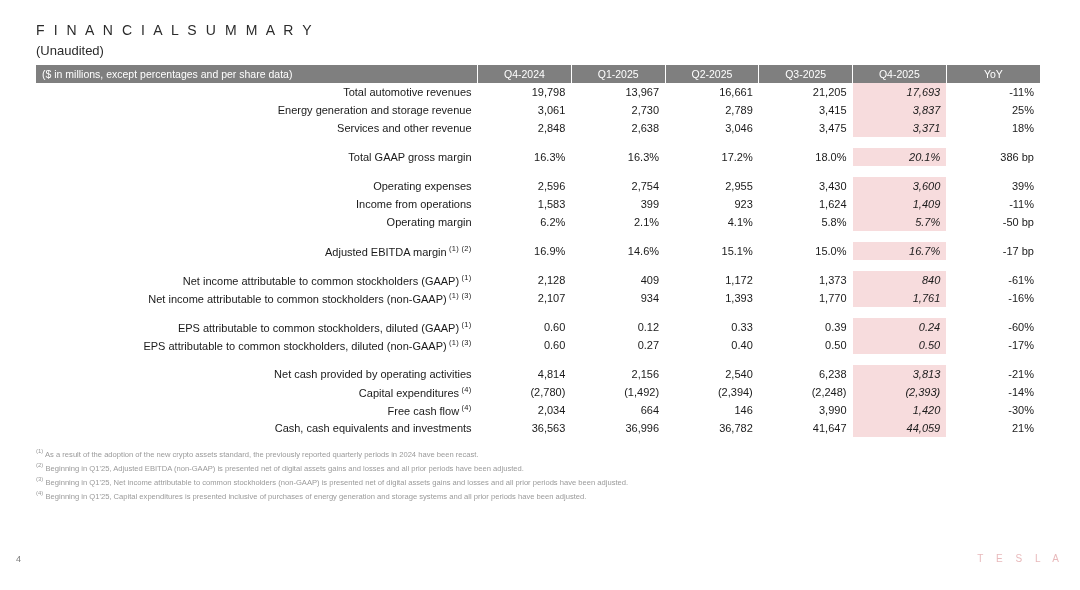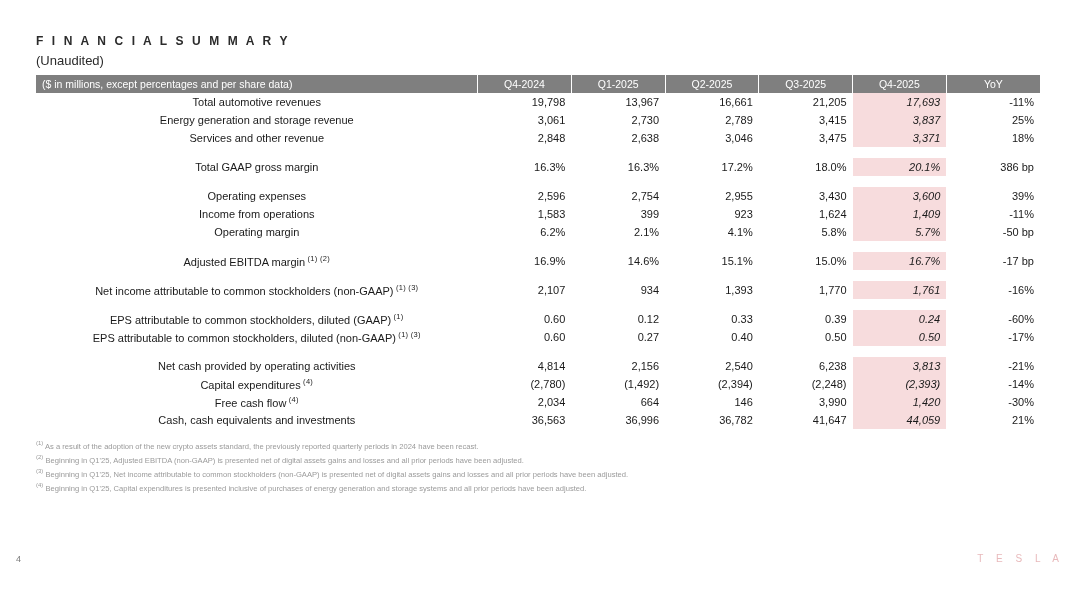--- a/index.html
+++ b/index.html
@@ -15,25 +15,24 @@
     overflow: hidden;
   }
   .page {
     position: relative;
     width: 1080px;
     height: 590px;
     box-sizing: border-box;
     padding: 22px 40px 0 36px;
   }
   .title {
-    font-size: 12px;
+    font-size: 14px;
     letter-spacing: 2.6px;
     color: #2b2b2b;
-    font-weight: 700;
-    margin-top: 12px;
+    font-weight: 400;
   }
   .subtitle {
     font-size: 13px;
     color: #2b2b2b;
     margin-top: 5px;
     margin-bottom: 7px;
   }
   table.fin {
     width: 1004px;
     border-collapse: collapse;
@@ -57,21 +56,21 @@
   table.fin th.last {
     border-right: none;
   }
   table.fin td {
     height: 18px;
     padding: 0 6px;
     vertical-align: middle;
     white-space: nowrap;
   }
   td.lbl {
-    text-align: center;
+    text-align: right;
     padding-left: 6px;
     font-size: 11px;
   }
   td.num {
     text-align: right;
     font-size: 11px;
   }
   tr.spacer td {
     height: 11px;
   }
@@ -225,20 +224,29 @@
           <td class="num">14.6%</td>
           <td class="num">15.1%</td>
           <td class="num">15.0%</td>
           <td class="num hl">16.7%</td>
           <td class="num">-17 bp</td>
         </tr>
         <tr class="spacer">
           <td colspan="7"></td>
         </tr>
         <tr>
+          <td class="lbl">Net income attributable to common stockholders (GAAP)<span class="sup"> (1)</span></td>
+          <td class="num">2,128</td>
+          <td class="num">409</td>
+          <td class="num">1,172</td>
+          <td class="num">1,373</td>
+          <td class="num hl">840</td>
+          <td class="num">-61%</td>
+        </tr>
+        <tr>
           <td class="lbl">Net income attributable to common stockholders (non-GAAP)<span class="sup"> (1) (3)</span></td>
           <td class="num">2,107</td>
           <td class="num">934</td>
           <td class="num">1,393</td>
           <td class="num">1,770</td>
           <td class="num hl">1,761</td>
           <td class="num">-16%</td>
         </tr>
         <tr class="spacer">
           <td colspan="7"></td>

